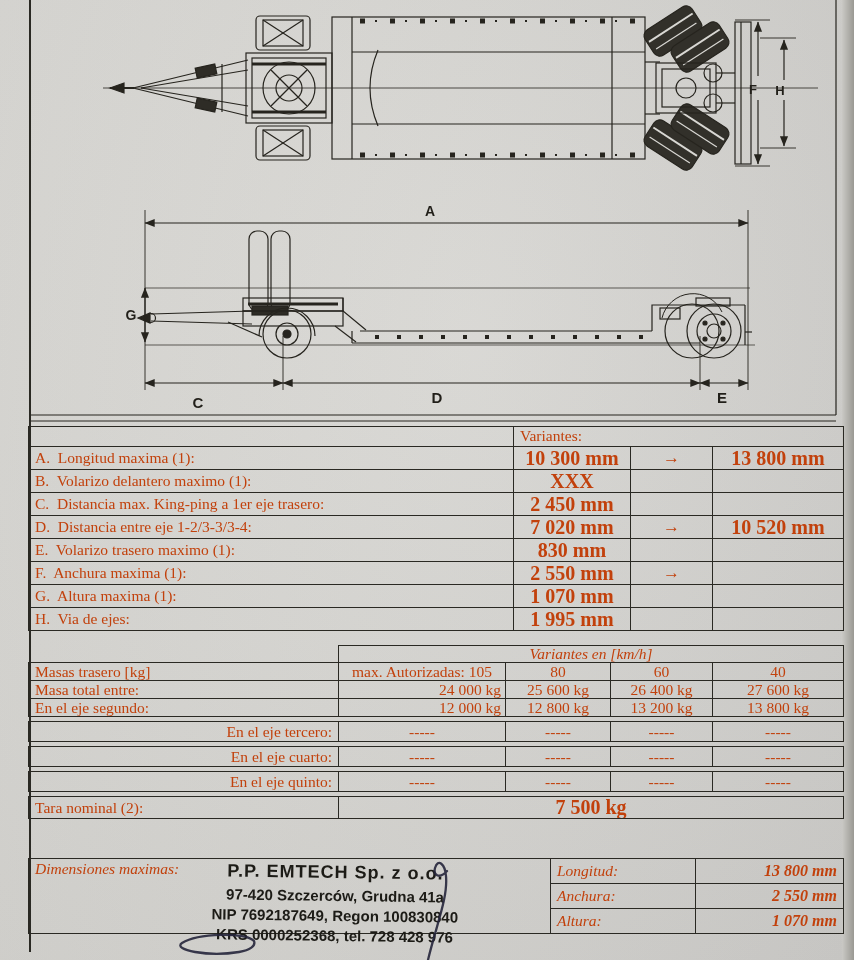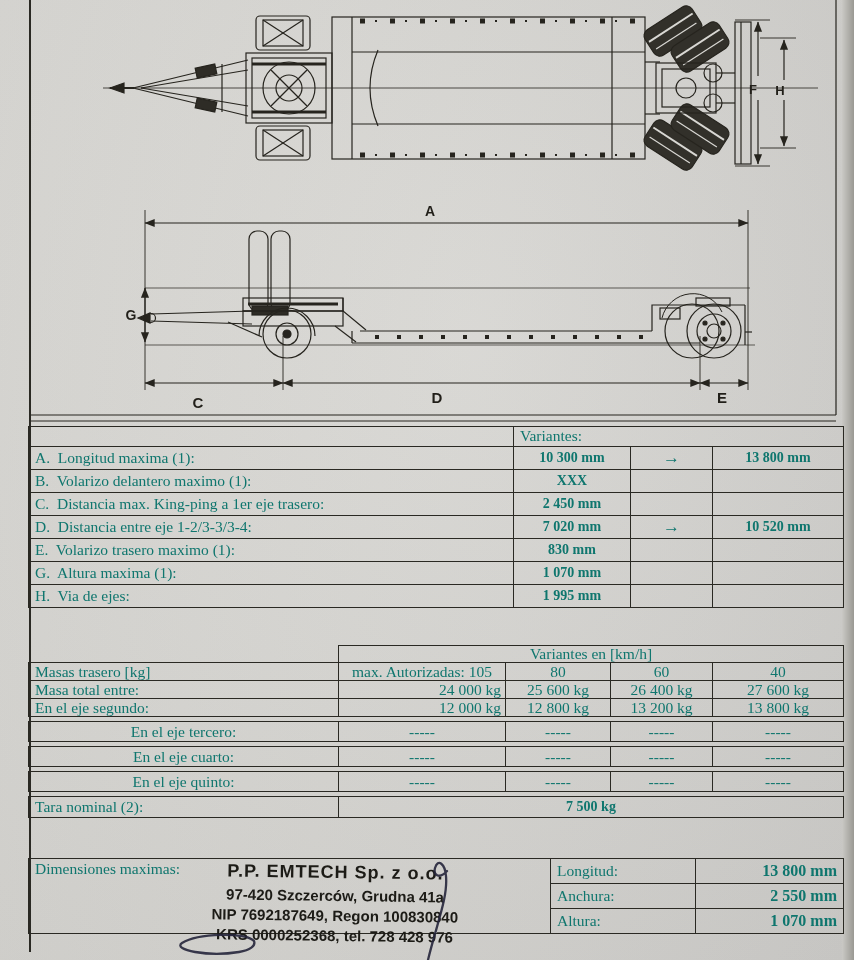--- a/index.html
+++ b/index.html
@@ -15,44 +15,44 @@
   .vignette{position:absolute;inset:0;
     background:radial-gradient(ellipse at 55% 35%, rgba(255,255,255,0.10), rgba(0,0,0,0.05));
     pointer-events:none;}
   .edge-strip{position:absolute;top:0;right:0;width:12px;height:960px;
     background:linear-gradient(90deg,#cac9c5,#9a9993);pointer-events:none;}
   .left-border{position:absolute;left:29px;top:0;width:2px;height:952px;background:#2a2923;}
 
   svg text{font-family:"Liberation Sans","DejaVu Sans",sans-serif;font-weight:bold;fill:#211f19;}
 
   table{border-collapse:collapse;table-layout:fixed;position:absolute;
-    font-size:15.5px;line-height:1.05;color:#0f766e;}
+    font-size:15.5px;line-height:1.05;color:#c2410c;}
   td{border:1.4px solid #2a2923;padding:0 6px;overflow:hidden;}
   td.g{border:none;}
   .lbl{white-space:pre;text-align:left;}
-  .val{font-weight:bold;font-size:14px;text-align:center;}
+  .val{font-weight:bold;font-size:20px;text-align:center;}
   .arrowcell{font-weight:bold;font-size:17px;text-align:center;}
   .ctr{text-align:center;}
   .rt{text-align:right;padding-right:4px;}
   .boldval{font-weight:bold;font-size:16px;text-align:right;padding-right:6px;}
 
   #dim-table{left:28px;top:426px;width:815px;}
   #dim-table td{height:22px;}
   #dim-table tr.hdr td{height:19px;}
 
   #mass-table{left:28px;top:645px;width:815px;}
   #mass-table td{height:17px;}
-  #mass-table tr.r0 td{height:15px;}
+  #mass-table tr.r0 td{height:15px;font-style:italic;}
   #mass-table tr.sp td{height:4px;border-left:none;border-right:none;border-top:none;border-bottom:none;}
   #mass-table tr.dash td{height:19px;text-align:center;}
-  #mass-table tr.dash td.lbl{text-align:center;}
+  #mass-table tr.dash td.lbl{text-align:right;}
   #mass-table tr.tara td{height:20px;}
 
   #foot-table{left:28px;top:858px;width:815px;}
-  #foot-table td{height:24px;}
+  #foot-table td{height:24px;font-style:italic;}
   #foot-table td.bigcell{vertical-align:top;padding-top:2px;}
 
   .stamp{position:absolute;left:170px;top:862px;width:330px;text-align:center;
     font-family:"Liberation Sans","DejaVu Sans",sans-serif;color:#1c1b16;
     transform:rotate(0.8deg);pointer-events:none;}
   .stamp .s1{font-size:18px;font-weight:bold;letter-spacing:1px;margin-bottom:4px;}
   .stamp .s2{font-size:15px;font-weight:bold;margin-bottom:3px;}
 
   .sig{position:absolute;left:0;top:0;pointer-events:none;}
 </style>
@@ -252,20 +252,26 @@
     <td class="arrowcell">→</td>
     <td class="val">10 520 mm</td>
   </tr>
   <tr>
     <td class="lbl">E.  Volarizo trasero maximo (1):</td>
     <td class="val">830 mm</td>
     <td class="arrowcell"></td>
     <td class="val"></td>
   </tr>
   <tr>
+    <td class="lbl">F.  Anchura maxima (1):</td>
+    <td class="val">2 550 mm</td>
+    <td class="arrowcell">→</td>
+    <td class="val"></td>
+  </tr>
+  <tr>
     <td class="lbl">G.  Altura maxima (1):</td>
     <td class="val">1 070 mm</td>
     <td class="arrowcell"></td>
     <td class="val"></td>
   </tr>
   <tr>
     <td class="lbl">H.  Via de ejes:</td>
     <td class="val">1 995 mm</td>
     <td class="arrowcell"></td>
     <td class="val"></td>

